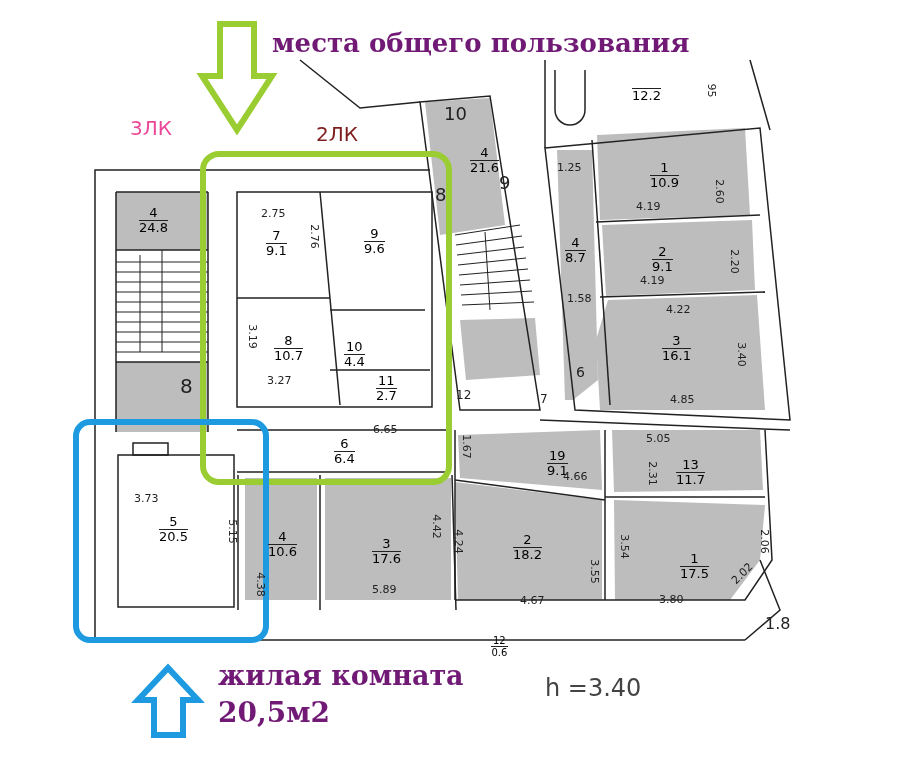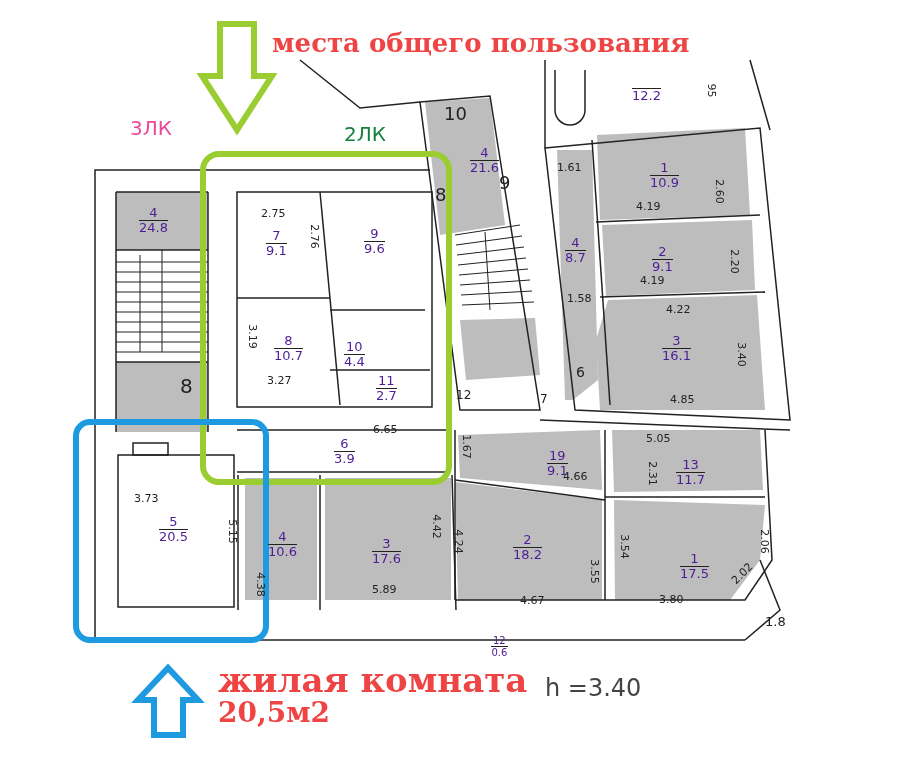--- a/index.html
+++ b/index.html
@@ -1,20 +1,20 @@
 <!DOCTYPE html>
 <html><head>
   <meta charset="utf-8">
   <style>
     html, body { margin: 0; padding: 0; background: #ffffff; }
     body { width: 911px; height: 768px; position: relative; overflow: hidden; font-family: "DejaVu Sans", sans-serif; }
     #plan { position: absolute; left: 0; top: 0; }
     .lbl { position: absolute; font-family: "DejaVu Sans", sans-serif; color: #222; white-space: nowrap; }
-    .heading { position: absolute; font-family: "DejaVu Serif", serif; font-weight: bold; color: #ef4444; white-space: nowrap; }
-    .room { position: absolute; text-align: center; font-size: 13px; color: #4c1d95; line-height: 14px; }
+    .heading { position: absolute; font-family: "DejaVu Serif", serif; font-weight: bold; color: #701a75; white-space: nowrap; }
+    .room { position: absolute; text-align: center; font-size: 13px; color: #000000; line-height: 14px; }
     .room .num { display: block; border-bottom: 1px solid #222; padding: 0 2px; }
     .room .area { display: block; }
     .dim { position: absolute; font-size: 11px; color: #222; white-space: nowrap; }
     .rot { transform: rotate(90deg); transform-origin: center; }
   </style>
 </head>
 <body>
 
 <svg id="plan" width="911" height="768" viewBox="0 0 911 768">
 
@@ -109,25 +109,25 @@
   <rect x="203" y="154" width="246" height="328" rx="16" ry="16" fill="none" stroke="#9acd32" stroke-width="6"></rect>
 
   <rect x="76" y="422" width="190" height="218" rx="14" ry="14" fill="none" stroke="#1e9be0" stroke-width="6"></rect>
 
   <polygon points="220,24 254,24 254,76 272,76 237,130 202,76 220,76" fill="none" stroke="#9acd32" stroke-width="6" stroke-linejoin="miter"></polygon>
 
   <polygon points="154,735 183,735 183,700 198,700 168,668 138,700 154,700" fill="none" stroke="#1e9be0" stroke-width="6"></polygon>
 </svg>
 
 <div class="heading" style="left:272px;top:28px;font-size:26px;">места общего пользования</div>
-<div class="heading" style="left:218px;top:660px;font-size:34px;">жилая комната</div>
+<div class="heading" style="left:218px;top:660px;font-size:27px;">жилая комната</div>
 <div class="heading" style="left:218px;top:696px;font-size:28px;">20,5м2</div>
 <div class="lbl" style="left:545px;top:674px;font-size:24px;color:#444;">h =3.40</div>
 <div class="lbl" style="left:130px;top:116px;font-size:20px;color:#ec4899;">3ЛК</div>
-<div class="lbl" style="left:344px;top:122px;font-size:20px;color:#15803d;">2ЛК</div>
+<div class="lbl" style="left:316px;top:122px;font-size:20px;color:#7f1d1d;">2ЛК</div>
 
 <div class="room" style="left:139px;top:206px;">
     <span class="num">4</span>
     <span class="area">24.8</span>
   </div>
 <div class="room" style="left:266px;top:229px;">
     <span class="num">7</span>
     <span class="area">9.1</span>
   </div>
 <div class="room" style="left:364px;top:227px;">
@@ -141,21 +141,21 @@
 <div class="room" style="left:344px;top:340px;">
     <span class="num">10</span>
     <span class="area">4.4</span>
   </div>
 <div class="room" style="left:376px;top:374px;">
     <span class="num">11</span>
     <span class="area">2.7</span>
   </div>
 <div class="room" style="left:334px;top:437px;">
     <span class="num">6</span>
-    <span class="area">3.9</span>
+    <span class="area">6.4</span>
   </div>
 <div class="room" style="left:159px;top:515px;">
     <span class="num">5</span>
     <span class="area">20.5</span>
   </div>
 <div class="room" style="left:268px;top:530px;">
     <span class="num">4</span>
     <span class="area">10.6</span>
   </div>
 <div class="room" style="left:372px;top:537px;">
@@ -228,22 +228,22 @@
 <div class="dim" style="left:520px;top:594px;">4.67</div>
 <div class="dim rot" style="left:582px;top:565px;">3.55</div>
 <div class="dim rot" style="left:612px;top:540px;">3.54</div>
 <div class="dim" style="left:515px;top:470px;margin-left:48px;">4.66</div>
 <div class="dim rot" style="left:454px;top:440px;">1.67</div>
 <div class="dim" style="left:646px;top:432px;">5.05</div>
 <div class="dim rot" style="left:640px;top:467px;">2.31</div>
 <div class="dim rot" style="left:752px;top:535px;">2.06</div>
 <div class="dim" style="left:730px;top:567px;transform:rotate(-45deg);">2.02</div>
 <div class="dim" style="left:659px;top:593px;">3.80</div>
-<div class="dim" style="left:765px;top:614px;font-size:13px;">1.8</div>
-<div class="dim" style="left:557px;top:161px;">1.61</div>
+<div class="dim" style="left:765px;top:614px;font-size:16px;">1.8</div>
+<div class="dim" style="left:557px;top:161px;">1.25</div>
 <div class="dim" style="left:567px;top:292px;">1.58</div>
 <div class="dim" style="left:636px;top:200px;">4.19</div>
 <div class="dim" style="left:640px;top:274px;">4.19</div>
 <div class="dim rot" style="left:707px;top:185px;">2.60</div>
 <div class="dim rot" style="left:722px;top:255px;">2.20</div>
 <div class="dim" style="left:666px;top:303px;">4.22</div>
 <div class="dim rot" style="left:729px;top:348px;">3.40</div>
 <div class="dim" style="left:670px;top:393px;">4.85</div>
 <div class="dim rot" style="left:704px;top:84px;">95</div>
 

